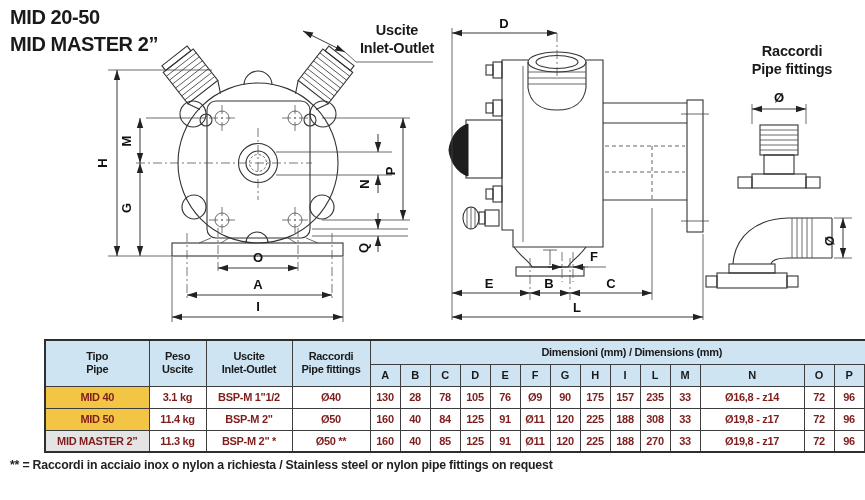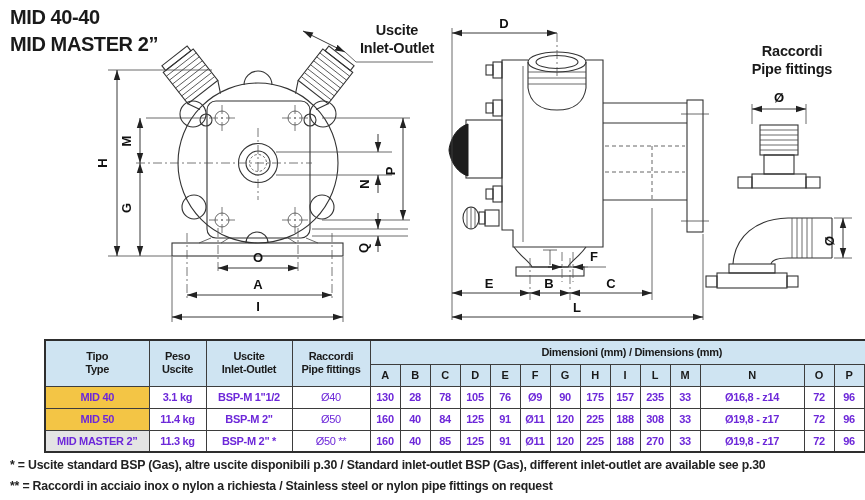--- a/index.html
+++ b/index.html
@@ -17,34 +17,34 @@
   .dsh{stroke:#555;fill:none;stroke-width:0.9;stroke-dasharray:4 3;}
   text.d{font:bold 13px "Liberation Sans",sans-serif;fill:#111;text-anchor:middle;}
   
   table.spec{position:absolute;left:24px;top:339px;width:849px;border-collapse:collapse;table-layout:fixed;
              font-size:11px;letter-spacing:-0.3px;border:2px solid #2e2e2e;margin-left:20px;}
   table.spec th,table.spec td{border:1px solid #3d3d3d;text-align:center;vertical-align:middle;
              padding:0 1px;overflow:hidden;white-space:nowrap;}
   table.spec thead th{background:#cfe4f2;font-weight:bold;line-height:1.18;}
   tr.h1{height:24px;} tr.h2{height:22px;}
   tbody tr{height:22px;}
-  tbody td{font-weight:600;color:#6d28d9;background:#fff;}
+  tbody td{font-weight:600;color:#7f1d1d;background:#fff;}
   td.lab{font-weight:bold;}
   td.yellow{background:#f3c545;}
   td.gray{background:#e4e4e4;}
-  td.fit{font-weight:normal;}
+  td.fit{font-weight:bold;}
   .footnotes{position:absolute;left:10px;top:455px;font-size:12.3px;line-height:1.7;font-weight:600;letter-spacing:-0.2px;color:#222;}
 </style>
 </head>
 <body>
 
 <div class="page">
 
   <div class="title">
-    <div>MID 40-40</div>
+    <div>MID 20-50</div>
     <div>MID MASTER 2”</div>
   </div>
 
   <div class="anno uscite">
     <div>Uscite</div>
     <div>Inlet-Outlet</div>
   </div>
 
   <div class="anno raccordi">
     <div>Raccordi</div>
@@ -241,21 +241,21 @@
         <col style="width:30px">
         <col style="width:104px">
       <col style="width:30px">
         <col style="width:30px">
         <col style="width:30px">
     </colgroup>
     <thead>
       <tr class="h1">
         <th rowspan="2">
           <div>Tipo</div>
-          <div>Type</div>
+          <div>Pipe</div>
         </th>
         <th rowspan="2">
           <div>Peso</div>
           <div>Uscite</div>
         </th>
         <th rowspan="2">
           <div>Uscite</div>
           <div>Inlet-Outlet</div>
         </th>
         <th rowspan="2">
@@ -343,17 +343,16 @@
           <td>33</td>
           <td>Ø19,8 - z17</td>
           <td>72</td>
           <td>96</td>
           <td>Ø9</td>
         </tr>
       </tbody>
   </table>
 
   <div class="footnotes">
-    <div>* = Uscite standard BSP (Gas), altre uscite disponibili p.30 / Standard inlet-outlet BSP (Gas), different inlet-outlet are available see p.30</div>
     <div>** = Raccordi in acciaio inox o nylon a richiesta / Stainless steel or nylon pipe fittings on request</div>
   </div>
 
 </div>
 
 </body></html>

